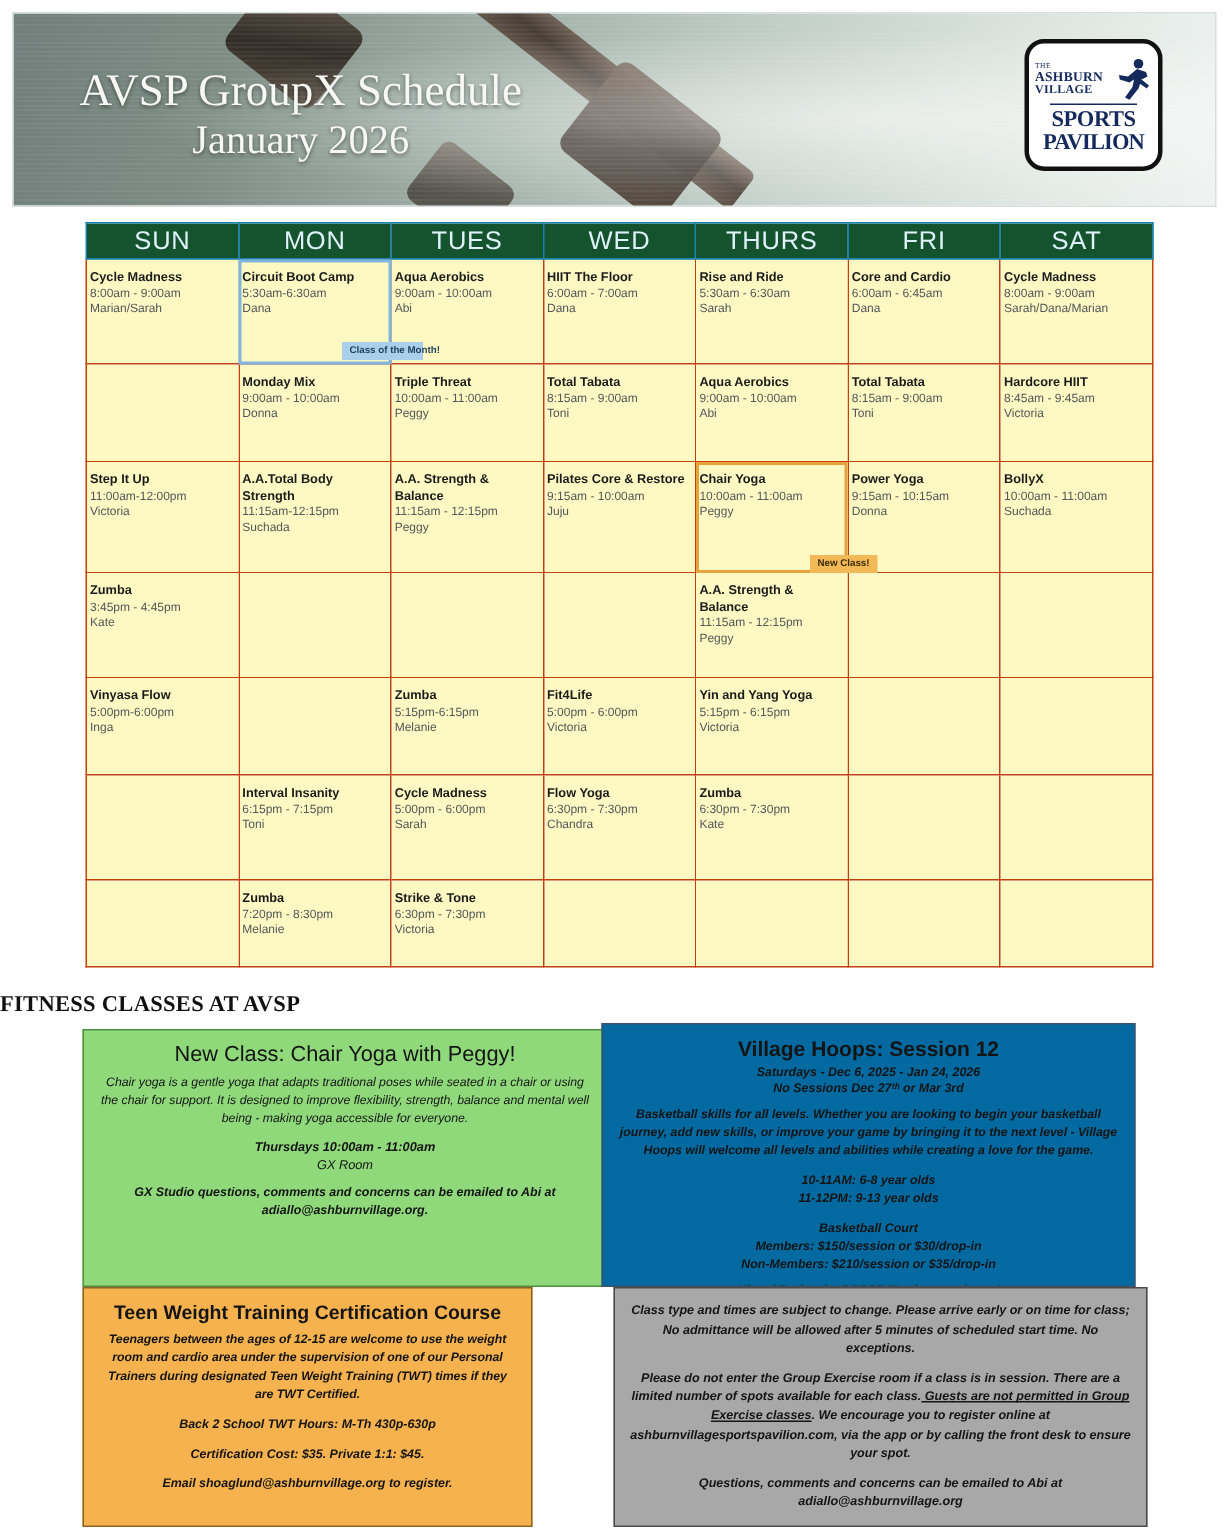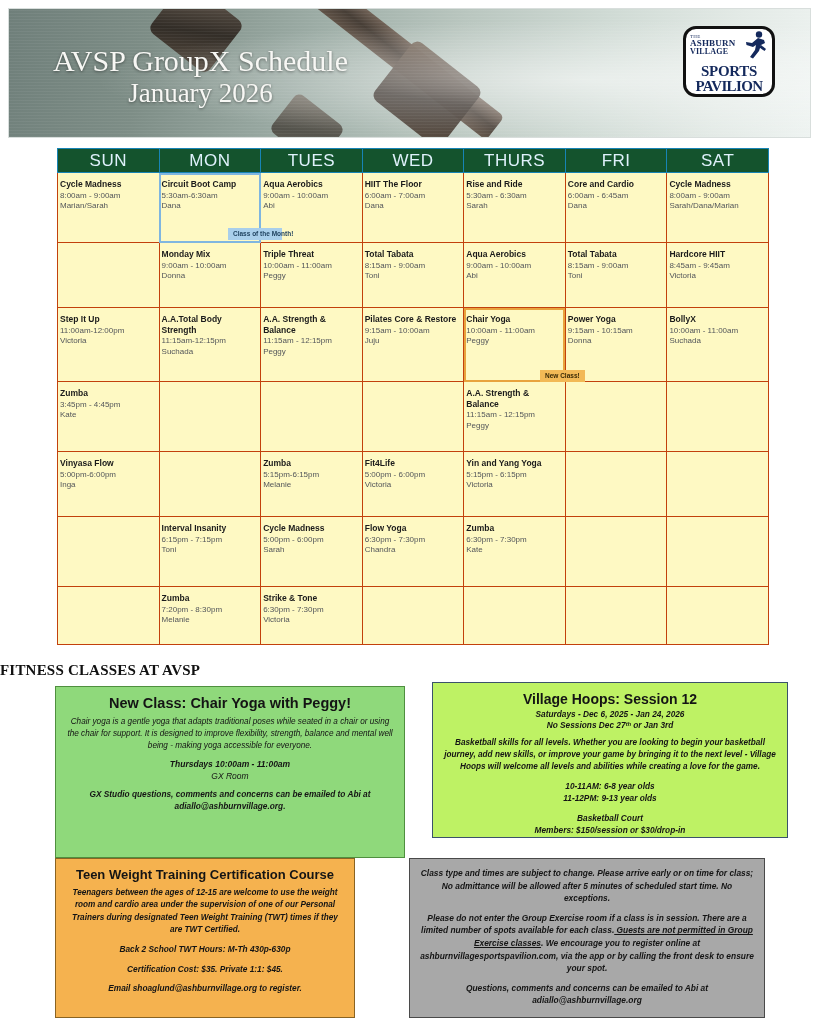--- a/index.html
+++ b/index.html
@@ -51,21 +51,21 @@
   .banner-title {
     position:absolute; left: 44px; top: 34px; z-index: 5;
     color:#f7f7f4; font-family:"Liberation Serif", serif;
     font-size: 30px; line-height: 1.18; font-weight: 400;
     text-shadow: 0 1px 3px rgba(0,0,0,.45);
   }
   .banner-title .l2 { display:block; text-align:center; font-size:27px; }
 
   .logo {
     position:absolute; right: 44px; top: 26px; z-index: 6;
-    width: 92px; height: 71px; background:#fff;
+    width: 92px; height: 88px; background:#fff;
     border: 3px solid #111; border-radius: 13px;
     display:flex; flex-direction:column; align-items:center; justify-content:center;
     padding: 3px 4px; overflow:hidden;
   }
   .logo .l-top { display:flex; align-items:center; width:100%; justify-content:space-between; }
   .logo .l-words { font-family:"Liberation Serif", serif; color:#14295c; text-align:left; line-height:1.0; }
   .logo .l-the { font-size:5px; letter-spacing:.3px; }
   .logo .l-ash { font-size:9px; font-weight:bold; letter-spacing:.2px; }
   .logo .l-vil { font-size:8px; font-weight:bold; letter-spacing:.2px; }
   .logo .runner { width:26px; height:30px; }
@@ -133,37 +133,37 @@
   
   .box { position:absolute; padding: 8px 10px; border: 1px solid #6e6e6e; overflow:hidden; }
   .box h3 { margin:0 0 5px 0; text-align:center; color:#141414; }
   .box p { margin: 0 0 7px 0; text-align:center; color:#141414;font-style:italic; }
   .box p:last-child { margin-bottom:0; }
 
   #box-green {
     left: 55px; top: 686px; width: 350px; height: 172px;
     background:#8fd97b; border-color:#4f8f3f;
   }
-  #box-green h3 { font-size: 14.5px; font-weight:bold; }
+  #box-green h3 { font-size: 14.5px; font-weight:normal; }
   #box-green .body { font-size: 8.2px; line-height: 1.45; }
   #box-green .when { font-size: 8.5px; font-weight:bold; line-height:1.4; }
   #box-green .when .room { font-weight: normal; }
   #box-green .contact { font-size: 8.3px; font-weight:bold; line-height:1.4; }
 
   #box-orange {
     left: 55px; top: 858px; width: 300px; height: 160px;
     background:#f5b24f; border-color:#8a6322;
   }
   #box-orange h3 { font-size: 13px; font-weight:bold; }
   #box-orange .body { font-size: 8.2px; font-weight:bold; line-height:1.5; }
   #box-orange .line { font-size: 8.3px; font-weight:bold; line-height:1.5; }
 
   #box-blue {
-    left: 432px; top: 682px; width: 356px; height: 156px;
-    background:#bef264; border-color:#3b526a;
+    left: 401px; top: 682px; width: 356px; height: 176px;
+    background:#0369a1; border-color:#3b526a;
   }
   #box-blue h3 { font-size: 14px; font-weight:bold; margin-bottom:2px; }
   #box-blue .sub { font-size: 8.3px; font-weight:bold; line-height:1.35; margin-bottom:6px; }
   #box-blue .body { font-size: 8.2px; font-weight:bold; line-height:1.45; }
   #box-blue .ages { font-size: 8.3px; font-weight:bold; line-height:1.5; }
   #box-blue .price { font-size: 8.3px; font-weight:bold; line-height:1.45; }
   #box-blue .price .court { }
   #box-blue .missed { font-size: 7.6px; font-weight:bold; line-height:1.4; }
 
   #box-gray {
@@ -427,21 +427,21 @@
       <span>Thursdays 10:00am - 11:00am</span><br>
       <span class="room">GX Room</span>
     </p>
     <p class="contact">GX Studio questions, comments and concerns can be emailed to Abi at adiallo@ashburnvillage.org.</p>
   </div>
 
   <div class="box" id="box-blue">
     <h3>Village Hoops: Session 12</h3>
     <p class="sub">
       <span>Saturdays  - Dec 6, 2025 - Jan 24, 2026</span><br>
-      <span>No Sessions Dec 27ᵗʰ or Jan 3rd</span>
+      <span>No Sessions Dec 27ᵗʰ or Mar 3rd</span>
     </p>
     <p class="body">Basketball skills for all levels. Whether you are looking to begin your basketball journey, add new skills, or improve your game by bringing it to the next level - Village Hoops will welcome all levels and abilities while creating a love for the game.</p>
     <p class="ages">
       <span>10-11AM: 6-8 year olds</span><br>
       <span>11-12PM: 9-13 year olds</span>
     </p>
     <p class="price">
       <span class="court">Basketball Court</span><br>
       <span>Members: $150/session or $30/drop-in</span><br>
       <span>Non-Members: $210/session or $35/drop-in</span>

